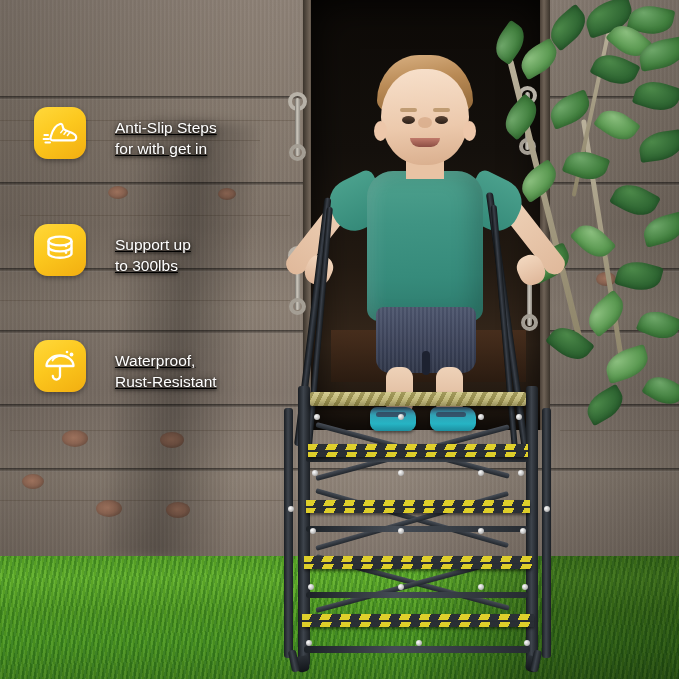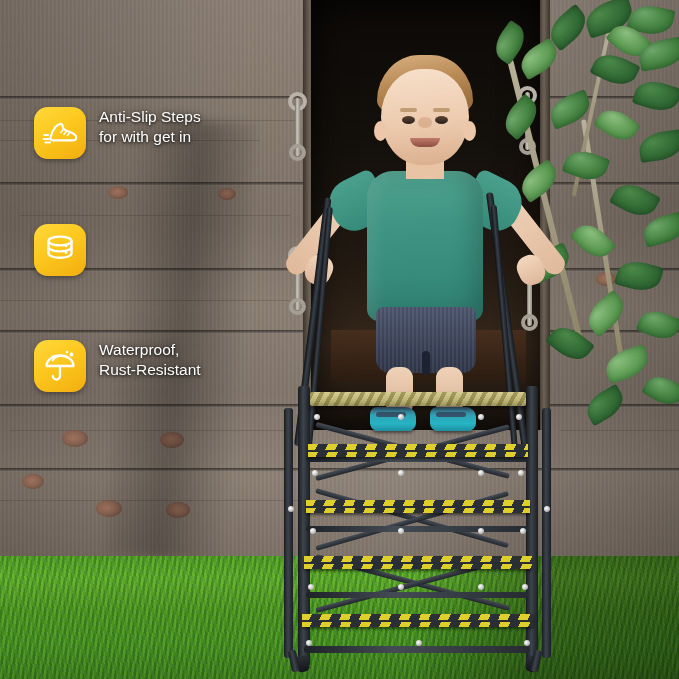--- a/index.html
+++ b/index.html
@@ -149,21 +149,21 @@
     clip-path:polygon(22px 0, 650px 0, 628px 50px, 0px 50px);
     display:flex;align-items:center;justify-content:center;
     box-shadow:0 2px 6px rgba(0,0,0,.35);
   }
   .banner-text{
     font-size:33px;font-weight:bold;color:#2a1c0c;letter-spacing:-.2px;
     white-space:nowrap;transform:scaleX(.97);
   }
 
   
-  .feature{position:absolute;display:flex;align-items:flex-start;gap:13px;}
+  .feature{position:absolute;display:flex;align-items:flex-end;gap:29px;text-decoration:underline;}
   .badge-icon{
     width:52px;height:52px;border-radius:14px;flex:0 0 auto;
     background:linear-gradient(150deg,#ffd83b 0%,#fcc81e 45%,#f2ae10 100%);
     box-shadow:0 2px 5px rgba(0,0,0,.35);
     display:flex;align-items:center;justify-content:center;
   }
   .feature-text{
     color:#ffffff;font-size:15.5px;line-height:1.32;font-weight:500;
     text-shadow:0 1px 3px rgba(0,0,0,.85),0 0 7px rgba(0,0,0,.55);
     white-space:nowrap;
@@ -391,20 +391,24 @@
   <div class="feature" style="left:34px;top:224px;">
     <div class="badge-icon">
       <svg width="32" height="32" viewBox="0 0 32 32" aria-hidden="true">
         <ellipse cx="16" cy="7" rx="11.5" ry="4.4" fill="none" stroke="#fff" stroke-width="2.4"></ellipse>
         <path d="M4.5 7 v6 c0 2.4 5.1 4.4 11.5 4.4 s11.5-2 11.5-4.4 V7" fill="none" stroke="#fff" stroke-width="2.4"></path>
         <path d="M4.5 13.4 v6 c0 2.4 5.1 4.4 11.5 4.4 s11.5-2 11.5-4.4 v-6" fill="none" stroke="#fff" stroke-width="2.4"></path>
         <circle cx="22" cy="12" r="1.3" fill="#fff"></circle>
         <circle cx="22" cy="18.6" r="1.3" fill="#fff"></circle>
       </svg>
     </div>
+    <div class="feature-text">
+      <div>Support up</div>
+      <div>to 300lbs</div>
+    </div>
   </div>
 
   <div class="feature" style="left:34px;top:340px;">
     <div class="badge-icon">
       <svg width="34" height="34" viewBox="0 0 34 34" aria-hidden="true">
         <path d="M3.5 17 a13.5 10.5 0 0 1 27 0 z" fill="none" stroke="#fff" stroke-width="2.3" stroke-linejoin="round"></path>
         <path d="M9.5 11.5 a11 7 0 0 1 8 -4.6" fill="none" stroke="#fff" stroke-width="1.7" stroke-linecap="round"></path>
         <path d="M17 17 v10 a3.6 3.6 0 0 1 -7.2 0" fill="none" stroke="#fff" stroke-width="2.3" stroke-linecap="round"></path>
         <circle cx="28.5" cy="5.5" r="1.9" fill="#fff"></circle>
         <circle cx="24" cy="3" r="1.3" fill="#fff"></circle>

